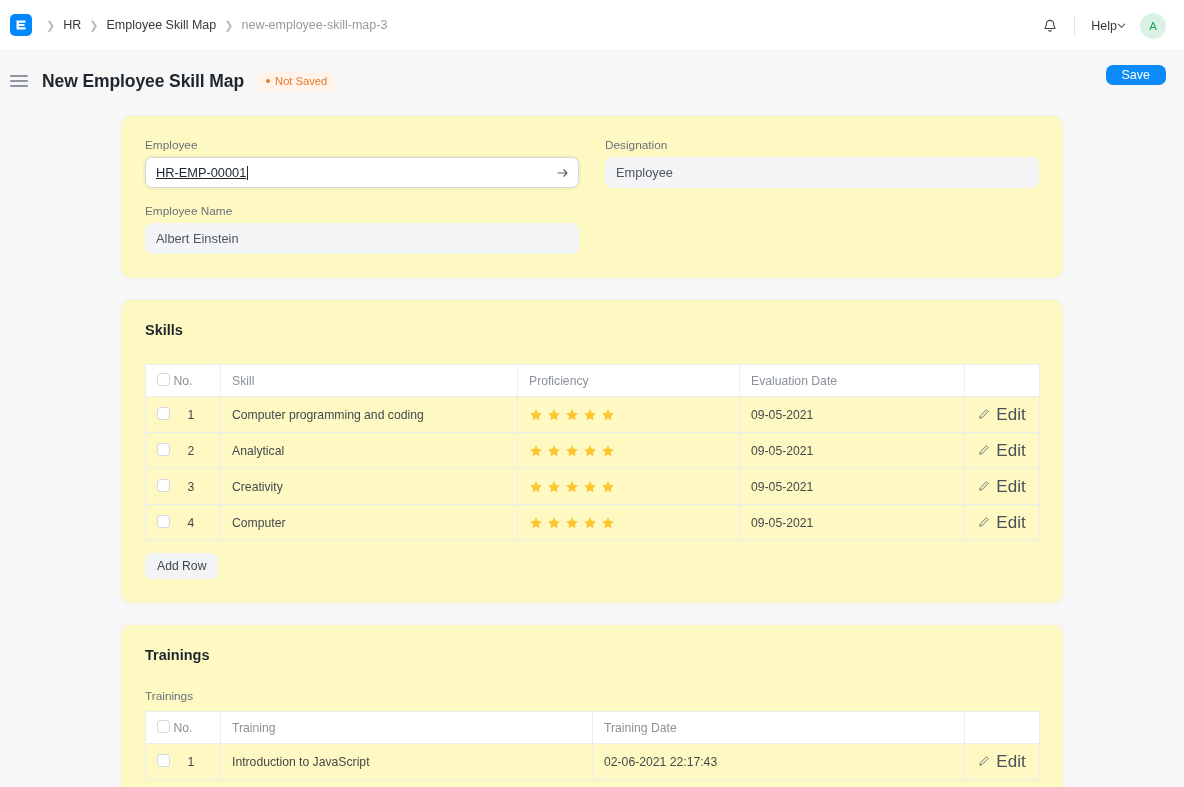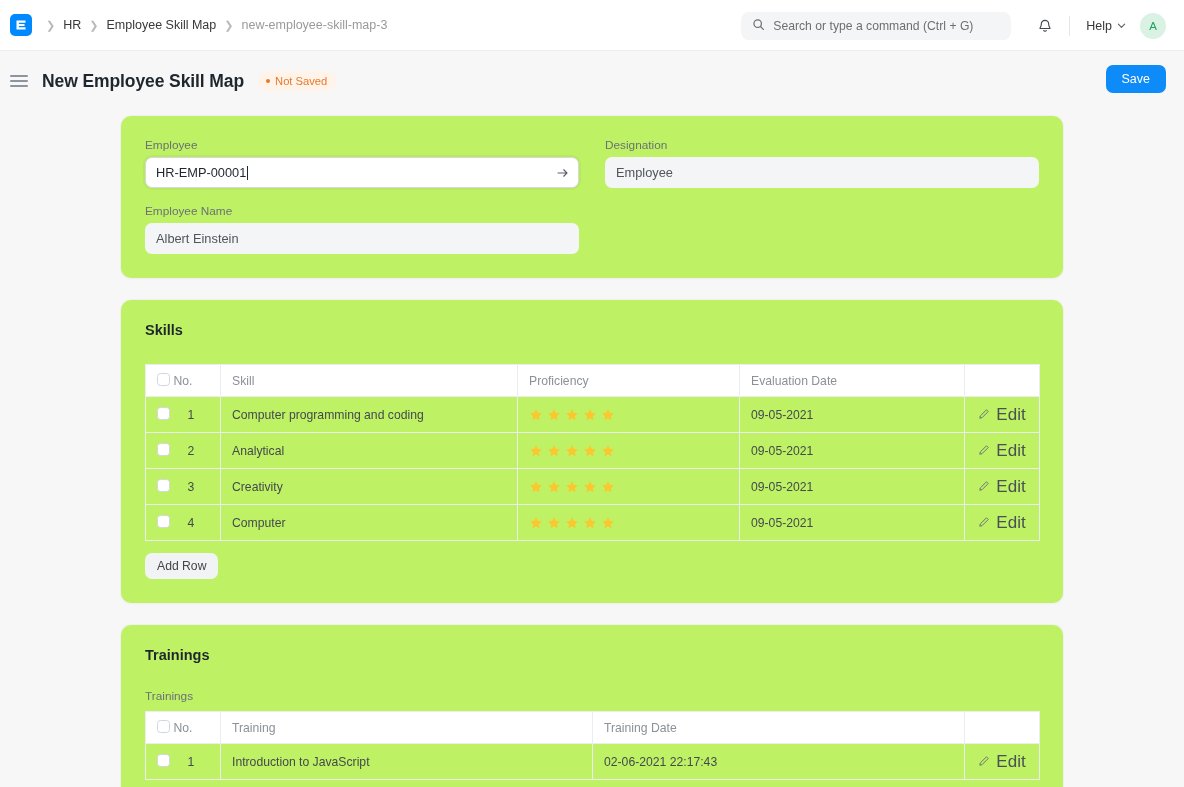--- a/index.html
+++ b/index.html
@@ -42,21 +42,21 @@
     border-radius: 8px; display: flex; align-items: center;
     padding: 0 10px; gap: 8px; border: 1px solid transparent;
   }
   .searchbox input {
     border: none; background: transparent; outline: none;
     font-family: inherit; font-size: 12.2px; color: #4b4f52; width: 100%;
   }
   .searchbox input::placeholder { color: #6b7073; }
   .bell { margin-left: 26px; display: flex; align-items: center; cursor: pointer; }
   .nav-div { width: 1px; height: 20px; background: #e6e6e6; margin: 0 16px; }
-  .help { display: flex; align-items: center; gap: 5px; font-size: 12.5px; color: #383838; cursor: pointer; }
+  .help { display: flex; align-items: center; font-size: 12.5px; color: #383838; cursor: pointer; }
   .avatar {
     width: 26px; height: 26px; border-radius: 50%;
     background: #d9f2e4; color: #20a15e;
     display: flex; align-items: center; justify-content: center;
     font-size: 11.5px; font-weight: 500; margin-left: 14px; cursor: pointer;
   }
 
   
   .pagehead {
     height: 60px; display: flex; align-items: center;
@@ -68,45 +68,45 @@
   .badge {
     margin-left: 14px; background: #fff3ea; color: #e8792c;
     font-size: 11.2px; border-radius: 9px; padding: 4px 9px 4px 8px;
     display: inline-flex; align-items: center; gap: 5px;
   }
   .badge .dot { width: 4px; height: 4px; border-radius: 50%; background: #e8792c; display: inline-block; }
   .btn-save {
     position: absolute; right: 18px; top: 14px;
     background: #0d8bf8; color: #fff; border: none;
     font-family: inherit; font-size: 12.5px; font-weight: 500;
-    padding: 0 16px; height: 28px; border-radius: 7px; cursor: pointer;
+    padding: 0 16px; height: 20px; border-radius: 7px; cursor: pointer;
   }
 
   
   .scroll { height: 676px; overflow: hidden; }
   .wrap { width: 942px; margin: 5px auto 0 auto; }
   .card {
-    background: #bef264; border-radius: 10px;
+    background: #fef9c3; border-radius: 10px;
     box-shadow: 0 0 0 1px #f0f0f0, 0 1px 2px rgba(16,24,40,.04);
     padding: 22px 24px 24px 24px; margin-bottom: 22px;
   }
 
   .grid2 { display: flex; gap: 26px; }
   .col { flex: 1; min-width: 0; }
   .fld { margin-bottom: 16px; }
   .fld:last-child { margin-bottom: 0; }
   .flabel { font-size: 11.8px; color: #6a7178; margin-bottom: 5px; display: block; }
   .fctl {
     height: 31px; border-radius: 7px; background: #f4f5f6;
     border: 1px solid transparent; display: flex; align-items: center;
     padding: 0 10px; font-size: 12.8px; color: #4f555b; position: relative;
   }
   .fctl.focused {
     background: #fff; border-color: #d5d8dc;
-    box-shadow: 0 0 0 2px rgba(0,0,0,.035); color: #1f272e;
+    box-shadow: 0 0 0 2px rgba(0,0,0,.035); color: #1f272e; text-decoration: underline;
   }
   .fctl .caret {
     display: inline-block; width: 1px; height: 14px;
     background: #1f272e; margin-left: 1px;
   }
   .arrow-btn {
     position: absolute; right: 9px; top: 50%; transform: translateY(-50%);
     color: #5a6068; cursor: pointer; display: flex; align-items: center;
   }
 
@@ -155,29 +155,20 @@
   <div class="crumbs">
     <span class="chev">❯</span>
     <a class="crumb" href="#">HR</a>
     <span class="chev">❯</span>
     <a class="crumb" href="#">Employee Skill Map</a>
     <span class="chev">❯</span>
     <span class="crumb muted">new-employee-skill-map-3</span>
   </div>
 
   <div class="nav-right">
-    <div class="searchbox">
-      <span>
-        <svg width="13" height="13" viewBox="0 0 16 16" fill="none" stroke="#6b7073" stroke-width="1.5">
-          <circle cx="7" cy="7" r="4.6"></circle>
-            <path d="M10.4 10.4 14 14" stroke-linecap="round"></path>
-        </svg>
-      </span>
-      <input type="text" placeholder="Search or type a command (Ctrl + G)" style="">
-    </div>
 
     <span class="bell">
       <svg width="16" height="16" viewBox="0 0 20 20" fill="none" stroke="#3f4449" stroke-width="1.4">
         <path d="M10 3a4.6 4.6 0 0 0-4.6 4.6c0 3.2-1.1 4.3-1.6 4.9-.2.3 0 .7.4.7h11.6c.4 0 .6-.4.4-.7-.5-.6-1.6-1.7-1.6-4.9A4.6 4.6 0 0 0 10 3z" stroke-linejoin="round"></path>
         <path d="M8.4 15.6a1.8 1.8 0 0 0 3.2 0" stroke-linecap="round"></path>
       </svg>
     </span>
 
     <span class="nav-div"></span>
 

